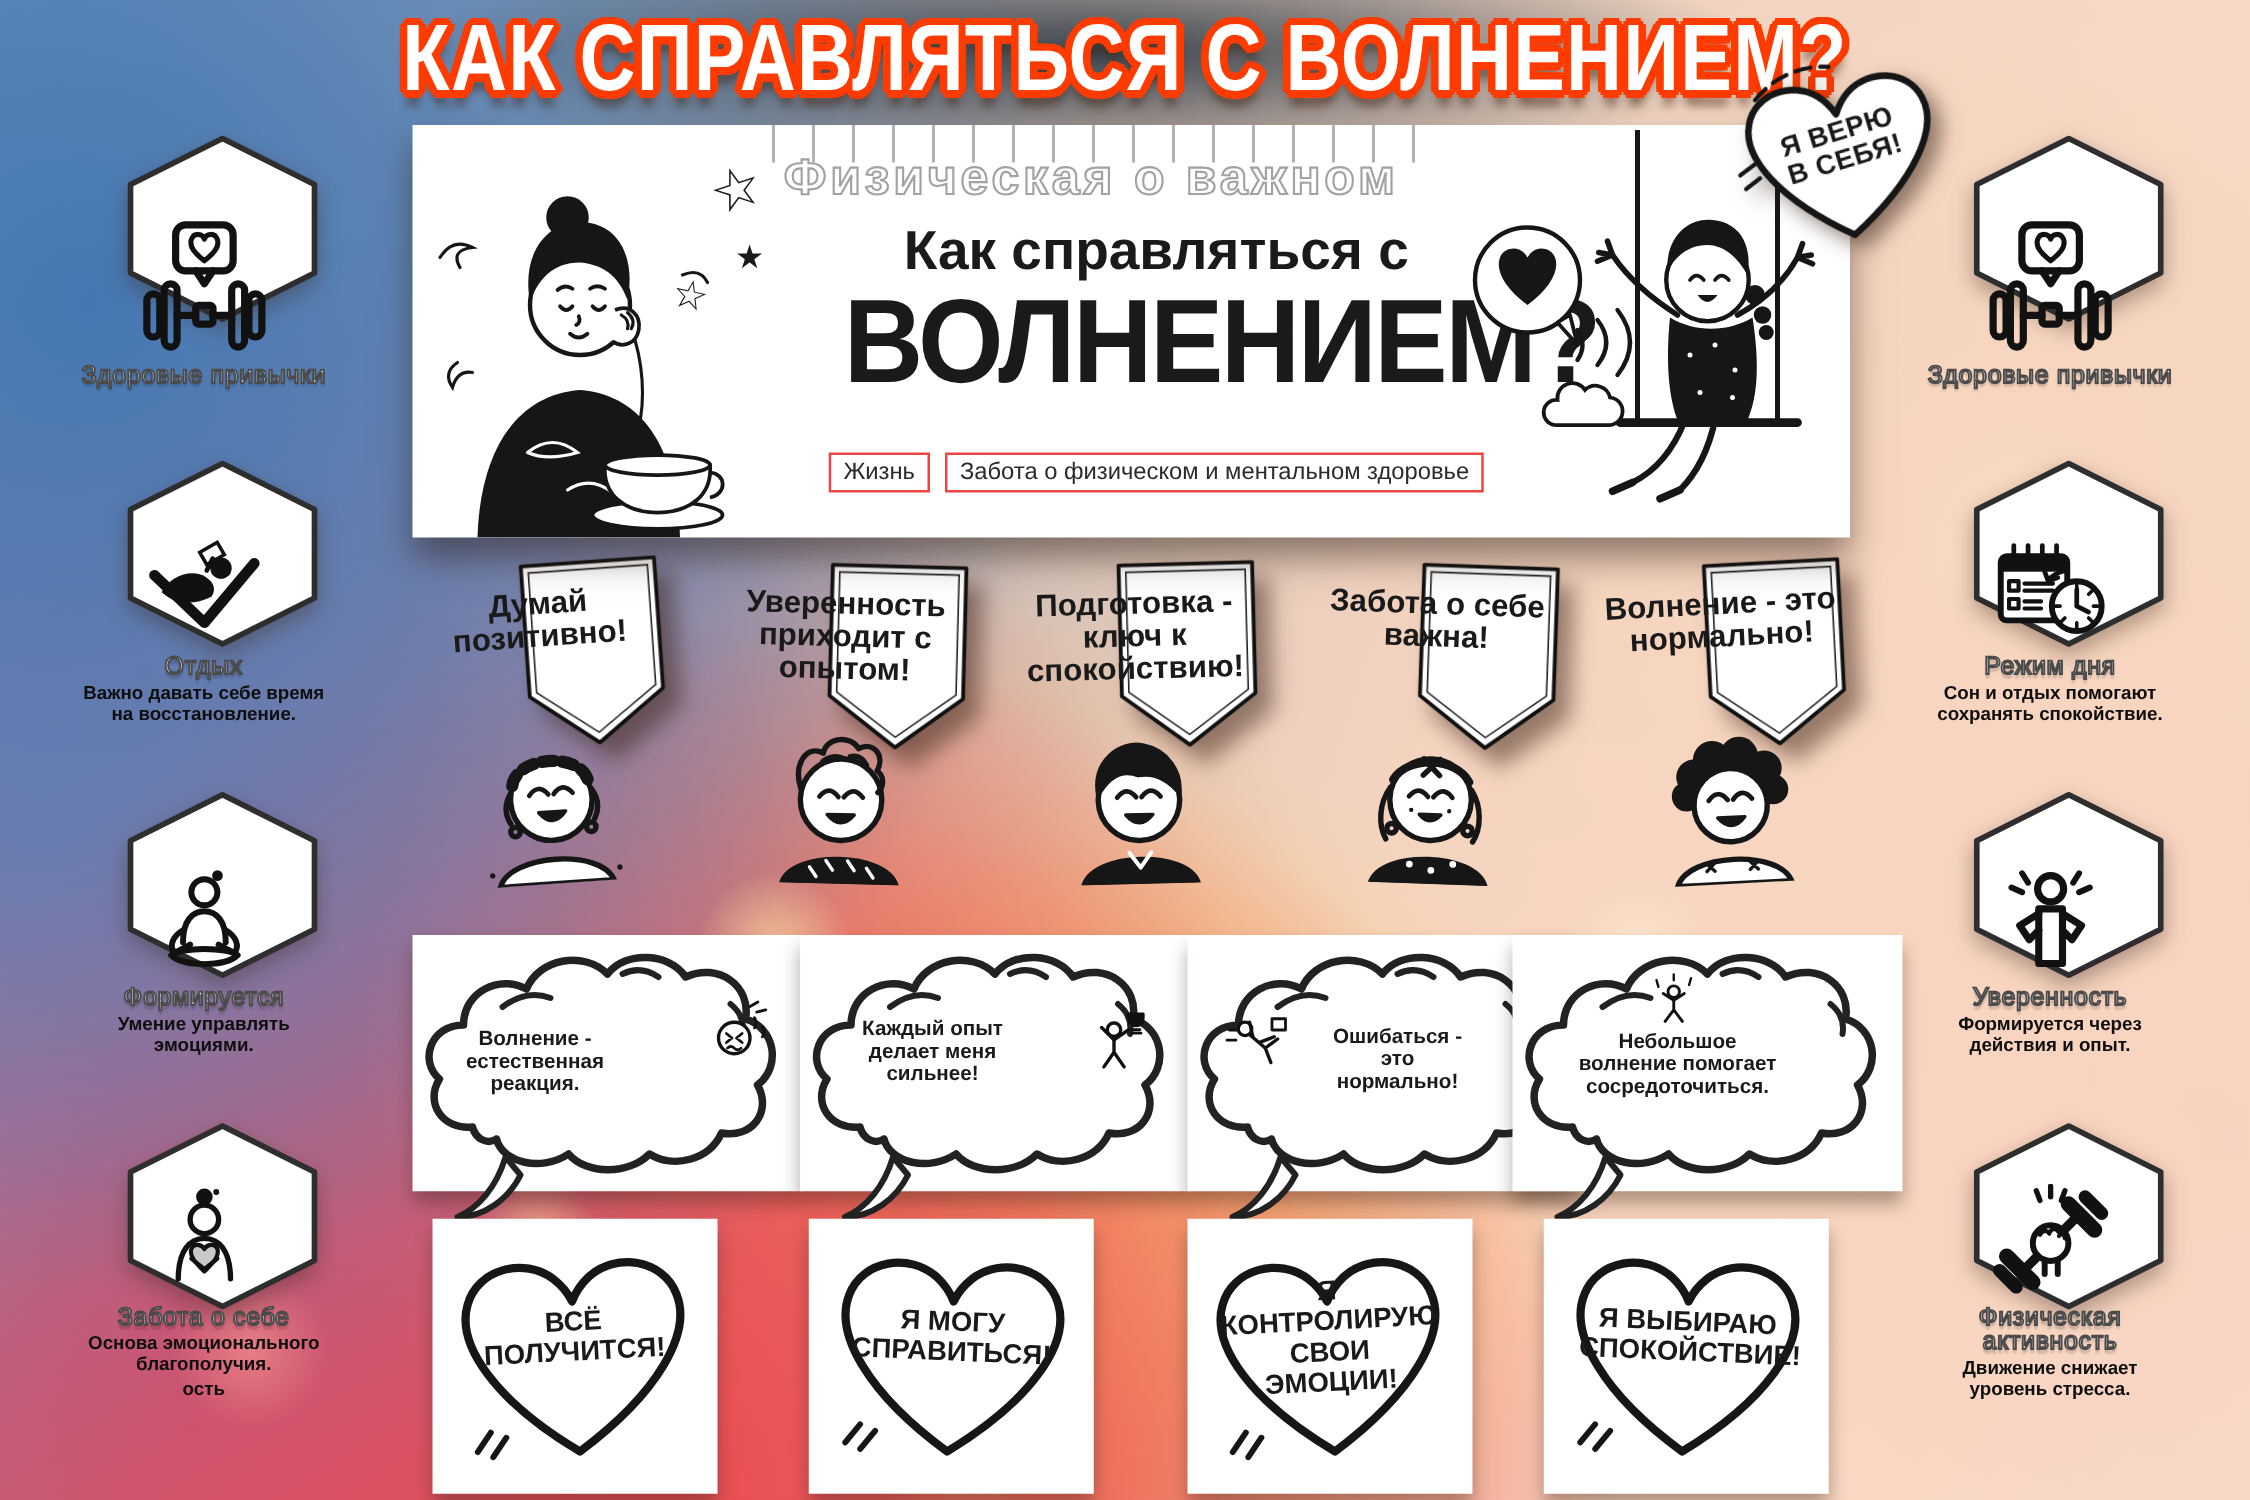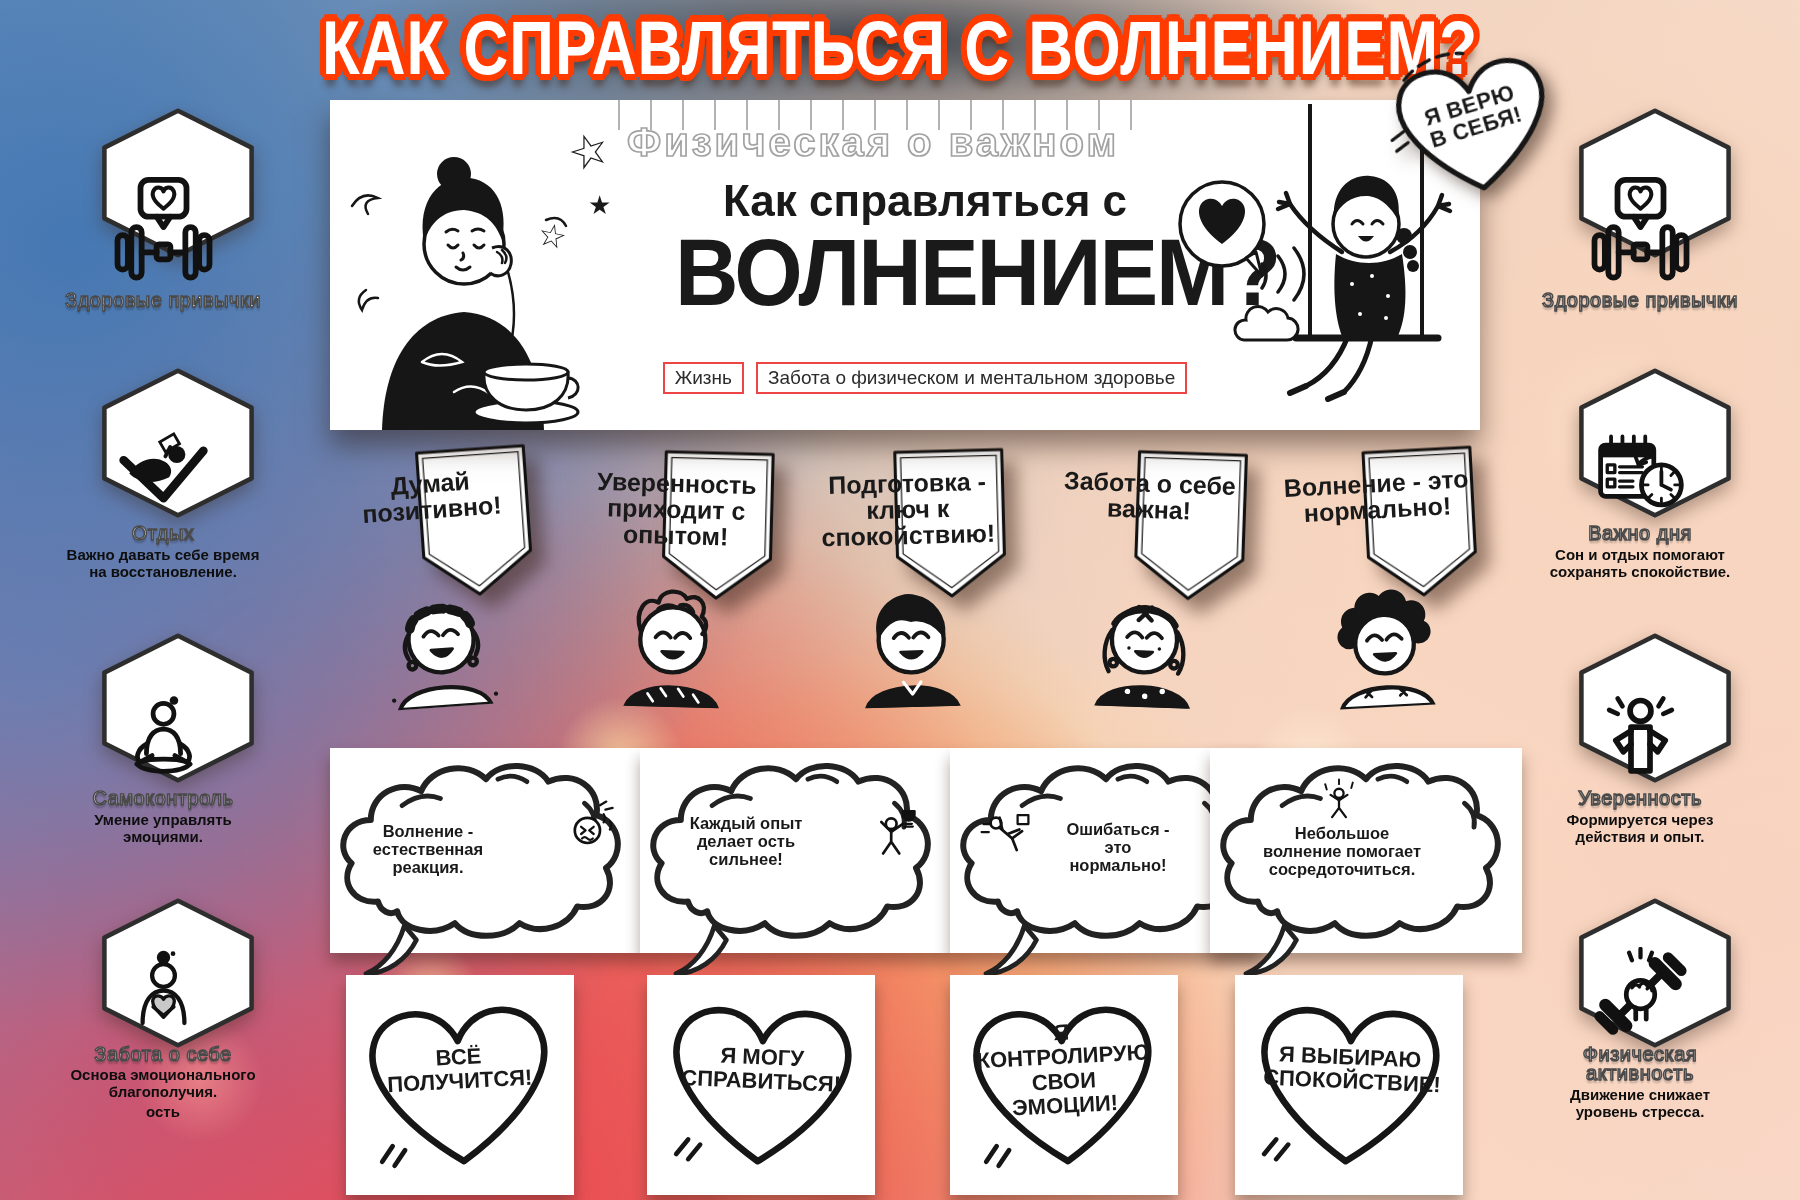--- a/index.html
+++ b/index.html
@@ -445,21 +445,21 @@
     </div>
   </div>
   <div class="hex hexL hy3">
     <svg class="shape">
         <use href="#sym-hex"></use>
       </svg>
     <div class="content">
       <svg class="hexicon">
           <use href="#sym-meditate"></use>
         </svg>
-      <div class="hex-title">Самоконтроль</div>
+      <div class="hex-title">Формируется</div>
       <div class="hex-sub">Умение управлять эмоциями.</div>
     </div>
   </div>
   <div class="hex hexL hy4">
     <svg class="shape">
         <use href="#sym-hex"></use>
       </svg>
     <div class="content">
       <svg class="hexicon">
           <use href="#sym-selfcare"></use>
@@ -483,21 +483,21 @@
     </div>
   </div>
   <div class="hex hexR hy2">
     <svg class="shape">
         <use href="#sym-hex"></use>
       </svg>
     <div class="content">
       <svg class="hexicon">
           <use href="#sym-calendar"></use>
         </svg>
-      <div class="hex-title">Важно дня</div>
+      <div class="hex-title">Режим дня</div>
       <div class="hex-sub">Сон и отдых помогают сохранять спокойствие.</div>
     </div>
   </div>
   <div class="hex hexR hy4">
     <svg class="shape">
         <use href="#sym-hex"></use>
       </svg>
     <div class="content">
       <svg class="hexicon">
           <use href="#sym-fist"></use>
@@ -574,21 +574,21 @@
       </svg>
     <div class="cloud-text">Волнение - естественная реакция.</div>
   </div>
   <div class="cloud-card cc2">
     <svg class="shape" viewBox="0 0 260 205">
         <use href="#sym-cloud"></use>
       </svg>
     <svg class="doodle" viewBox="0 0 60 60">
         <use href="#d-trophy"></use>
       </svg>
-    <div class="cloud-text">Каждый опыт делает ость сильнее!</div>
+    <div class="cloud-text">Каждый опыт делает меня сильнее!</div>
   </div>
   <div class="cloud-card cc3">
     <svg class="shape" viewBox="0 0 260 205">
         <use href="#sym-cloud"></use>
       </svg>
     <svg class="doodle" viewBox="0 0 60 60">
         <use href="#d-slip"></use>
       </svg>
     <div class="cloud-text">Ошибаться - это нормально!</div>
   </div>

